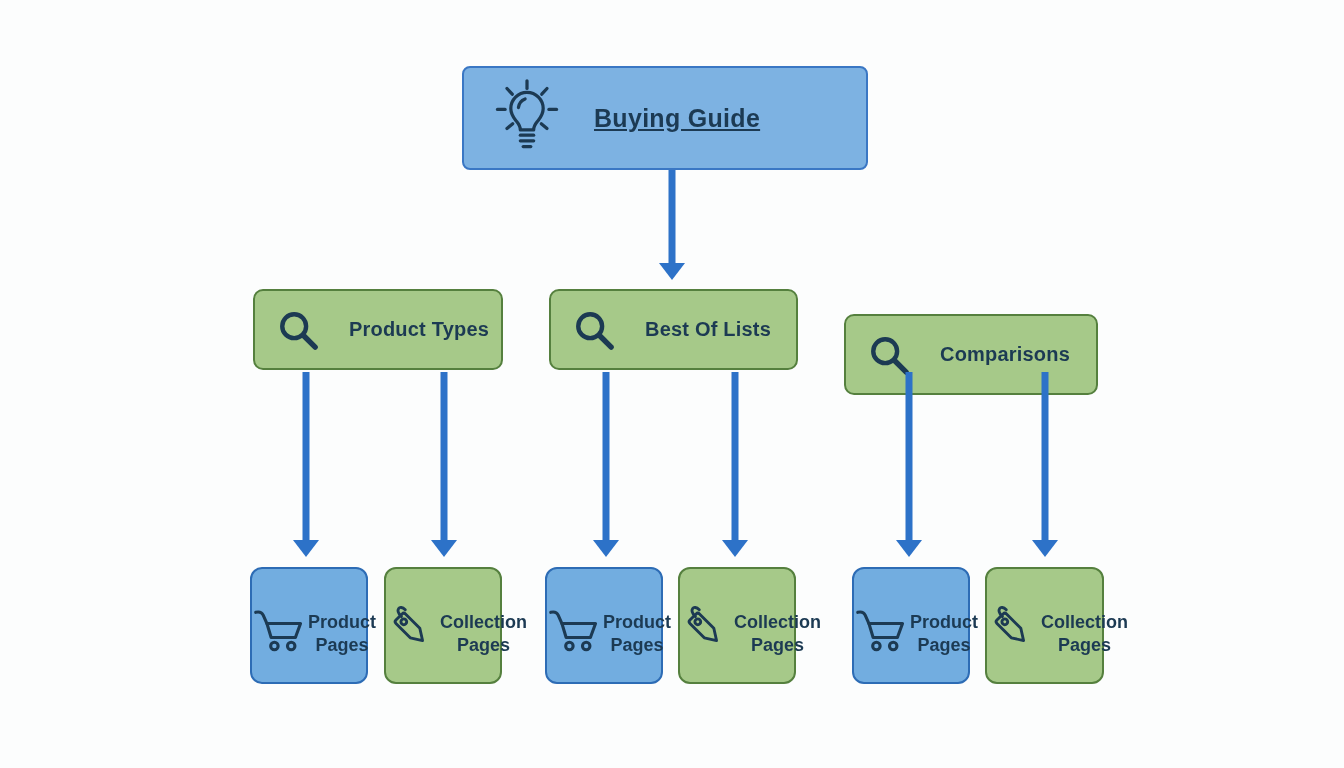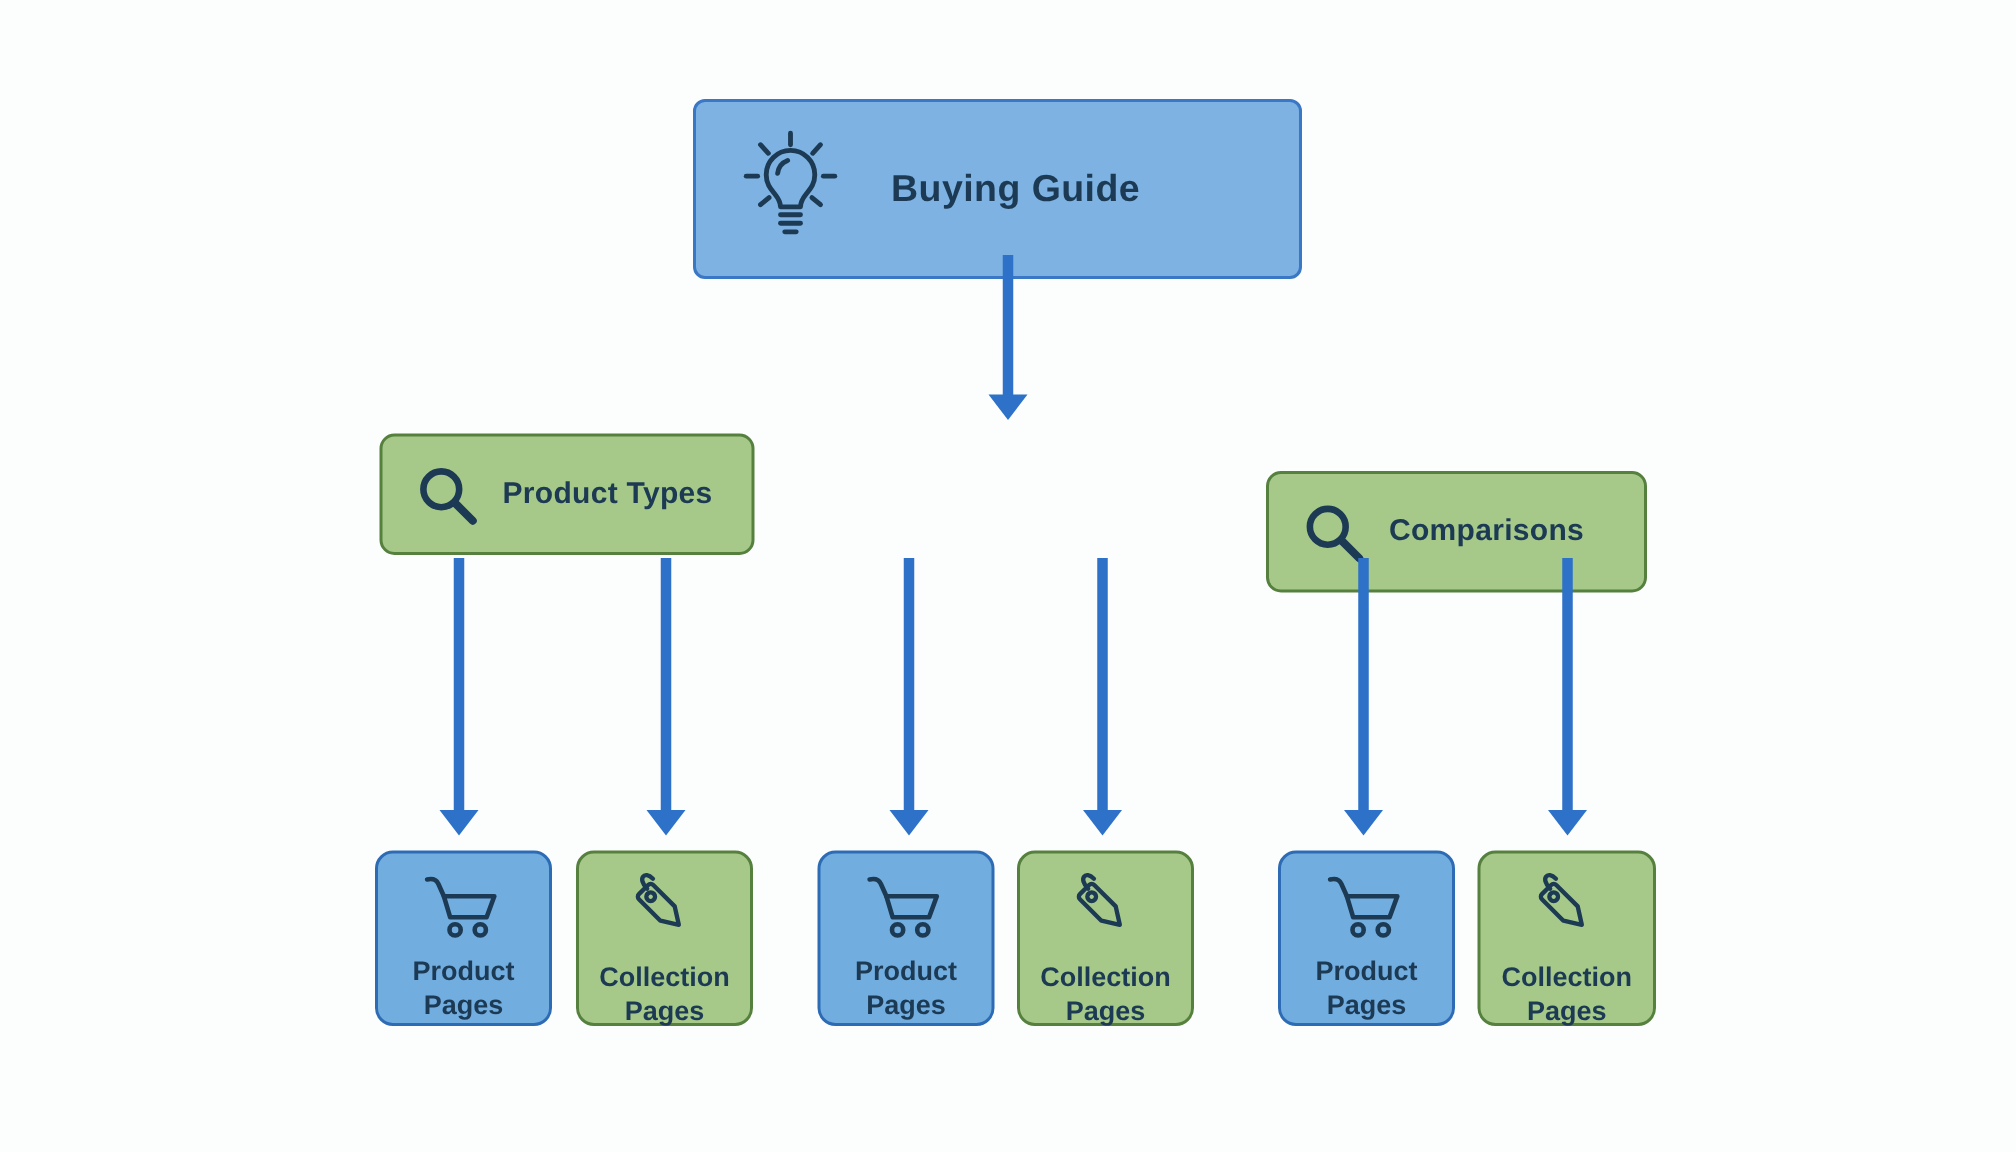--- a/index.html
+++ b/index.html
@@ -14,25 +14,25 @@
     background:var(--root-fill,#7db2e2);
     border:2.5px solid var(--root-border,#3a77c4);
     border-radius:8px;
     padding-left:30px; gap:34px;
   }
   .node-root .label { font-size:25px; font-weight:bold; letter-spacing:.3px; }
   .node-category {
     background:var(--category-fill,#a6c989);
     border:2.5px solid var(--category-border,#55803e);
     border-radius:10px;
-    padding-left:22px; gap:16px;
+    padding-left:22px; gap:30px;
   }
   .node-category .label { font-size:20px; font-weight:bold; letter-spacing:.2px; }
   .node-leaf {
-    flex-direction:column; justify-content:flex-start;
+    flex-direction:row; justify-content:flex-start;
     border-radius:12px; padding-top:11px;
   }
   .leaf-blue  { background:var(--leaf-blue-fill,#72ade0);  border:2.5px solid var(--leaf-blue-border,#2d6cb5); }
   .leaf-green { background:var(--leaf-green-fill,#a6c989); border:2.5px solid var(--leaf-green-border,#55803e); }
   .node-leaf .label { margin-top:6px; font-size:18px; font-weight:bold; line-height:1.28; text-align:center; }
   .icon { display:flex; align-items:center; justify-content:center; flex:0 0 auto; }
   .icon svg { display:block; stroke:var(--text,#1c3a53); fill:none; }
   .arrow { position:absolute; width:26px; }
   .arrow .shaft {
     position:absolute; left:50%; transform:translateX(-50%);
@@ -45,21 +45,21 @@
     border-left:13px solid transparent;
     border-right:13px solid transparent;
     border-top:17px solid var(--arrow,#2d72c8);
   }
 </style>
 </head>
 <body>
 
 <div class="stage">
 
-  <div class="node node-root" style="left:462px; top:66px; width:406px; height:120px;">
+  <div class="node node-root" style="left:462px; top:66px; width:406px; height:104px;text-decoration:underline;">
     <span class="icon">
       <svg width="66" height="80" viewBox="0 0 68 84" stroke-width="3.4" stroke-linecap="round" stroke-linejoin="round">
         <line x1="34" y1="3" x2="34" y2="11"></line>
         <line x1="13" y1="11" x2="18.5" y2="17"></line>
         <line x1="55" y1="11" x2="49.5" y2="17"></line>
         <line x1="3" y1="33" x2="11" y2="33"></line>
         <line x1="65" y1="33" x2="57" y2="33"></line>
         <line x1="13" y1="53" x2="19" y2="48"></line>
         <line x1="55" y1="53" x2="49" y2="48"></line>
         <path d="M34 15 a17 17 0 0 1 17 17 c0 6.5 -3.2 10 -6 13.5 c-2.3 2.8 -4 5.2 -4 9 h-14 c0 -3.8 -1.7 -6.2 -4 -9 c-2.8 -3.5 -6 -7 -6 -13.5 a17 17 0 0 1 17 -17 z"></path>
@@ -80,20 +80,29 @@
   <div class="node node-category" style="left:253px; top:289px; width:250px; height:81px;">
     <span class="icon">
       <svg width="42" height="42" viewBox="0 0 44 44" stroke-width="4.6" stroke-linecap="round">
         <circle cx="18" cy="18" r="12.5"></circle>
           <line x1="27.5" y1="27.5" x2="40" y2="40" stroke-width="5.6"></line>
       </svg>
     </span>
     <span class="label">Product Types</span>
   </div>
 
+  <div class="node node-category" style="left:549px; top:289px; width:249px; height:81px;">
+    <span class="icon">
+      <svg width="42" height="42" viewBox="0 0 44 44" stroke-width="4.6" stroke-linecap="round">
+        <circle cx="18" cy="18" r="12.5"></circle>
+          <line x1="27.5" y1="27.5" x2="40" y2="40" stroke-width="5.6"></line>
+      </svg>
+    </span>
+    <span class="label">Best Of Lists</span>
+  </div>
 
   <div class="node node-category" style="left:844px; top:289px; width:254px; height:81px;margin-top:25px;">
     <span class="icon">
       <svg width="42" height="42" viewBox="0 0 44 44" stroke-width="4.6" stroke-linecap="round">
         <circle cx="18" cy="18" r="12.5"></circle>
           <line x1="27.5" y1="27.5" x2="40" y2="40" stroke-width="5.6"></line>
       </svg>
     </span>
     <span class="label">Comparisons</span>
   </div>

